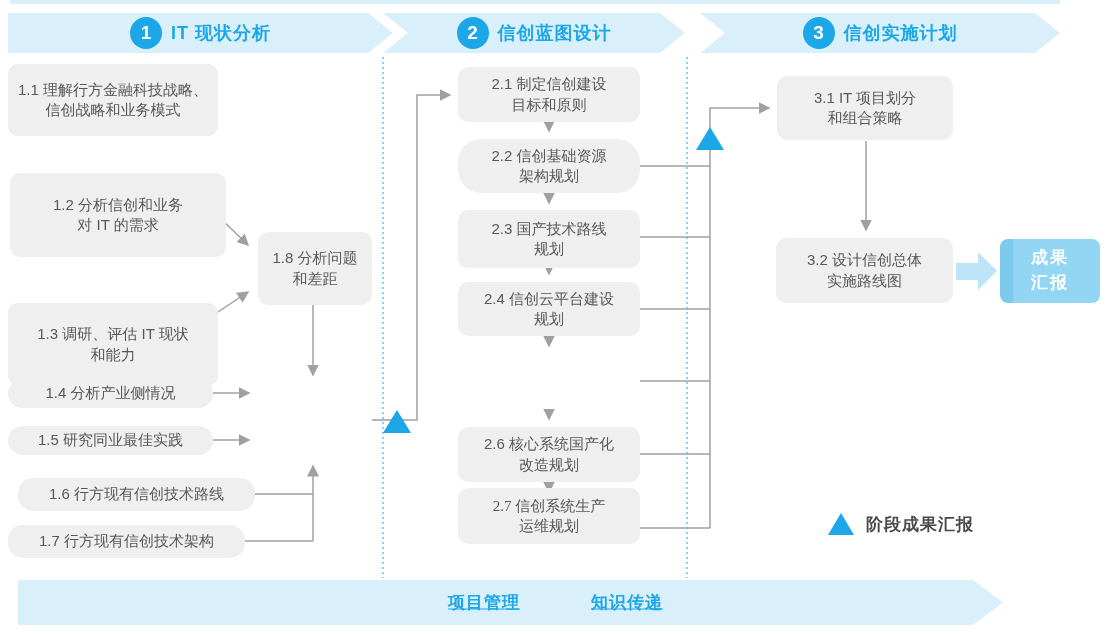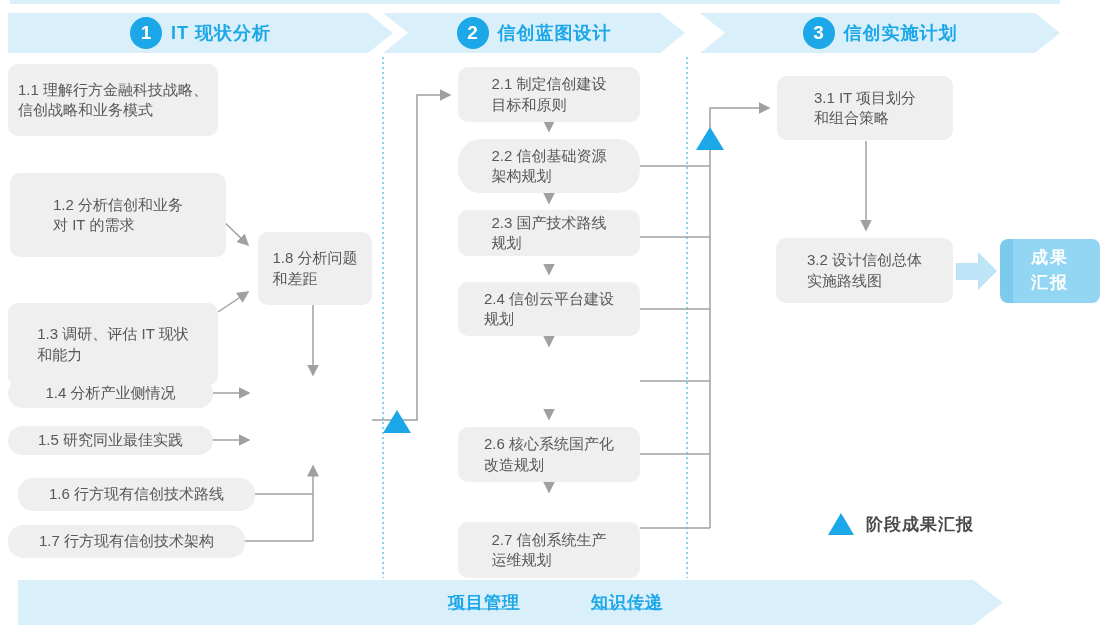--- a/index.html
+++ b/index.html
@@ -51,21 +51,21 @@
     color:var(--accent);font-weight:bold;font-size:18px;letter-spacing:1px;
   }
   
   .box{
     position:absolute;
     background:var(--box-fill);
     border-radius:10px;
     color:var(--box-text);
     font-size:15px;line-height:1.35;
     display:flex;align-items:center;justify-content:center;
-    text-align:left;white-space:pre-line;
+    text-align:center;white-space:pre-line;
     padding:2px 6px;
   }
   .pill{border-radius:15px;}
   
   .result{
     position:absolute;left:1000px;top:239px;width:100px;height:64px;
     border-radius:8px;
     background:linear-gradient(90deg,var(--result-strip) 0 13px,var(--result-fill) 13px);
     color:#ffffff;font-weight:bold;font-size:17px;line-height:1.45;
     letter-spacing:2px;
@@ -173,27 +173,27 @@
   <div class="box pill" style="left:8px;top:426px;width:205px;height:29px;">1.5 研究同业最佳实践</div>
   <div class="box pill" style="left:18px;top:478px;width:237px;height:33px;">1.6 行方现有信创技术路线</div>
   <div class="box pill" style="left:8px;top:525px;width:237px;height:33px;">1.7 行方现有信创技术架构</div>
   <div class="box" style="left:258px;top:232px;width:114px;height:73px;">1.8 分析问题
 和差距</div>
 
   <div class="box" style="left:458px;top:67px;width:182px;height:55px;">2.1 制定信创建设
 目标和原则</div>
   <div class="box" style="left:458px;top:139px;width:182px;height:54px;border-radius:23px;">2.2 信创基础资源
 架构规划</div>
-  <div class="box" style="left:458px;top:210px;width:182px;height:46px;">2.3 国产技术路线
+  <div class="box" style="left:458px;top:210px;width:182px;height:58px;">2.3 国产技术路线
 规划</div>
   <div class="box" style="left:458px;top:282px;width:182px;height:54px;">2.4 信创云平台建设
 规划</div>
   <div class="box" style="left:458px;top:427px;width:182px;height:55px;">2.6 核心系统国产化
 改造规划</div>
-  <div class="box" style="left:458px;top:522px;width:182px;height:56px;">2.7 信创系统生产
+  <div class="box" style="left:458px;top:488px;width:182px;height:56px;font-family:Liberation Serif, serif;">2.7 信创系统生产
 运维规划</div>
 
   <div class="box" style="left:777px;top:76px;width:176px;height:64px;">3.1 IT 项目划分
 和组合策略</div>
   <div class="box" style="left:776px;top:238px;width:177px;height:65px;">3.2 设计信创总体
 实施路线图</div>
 
   <div class="result">成果
 汇报</div>
 

